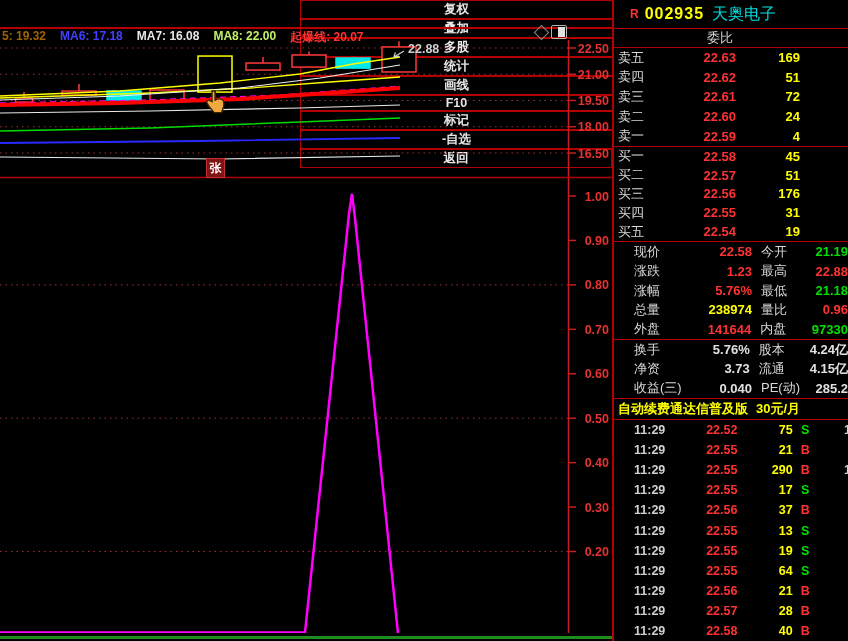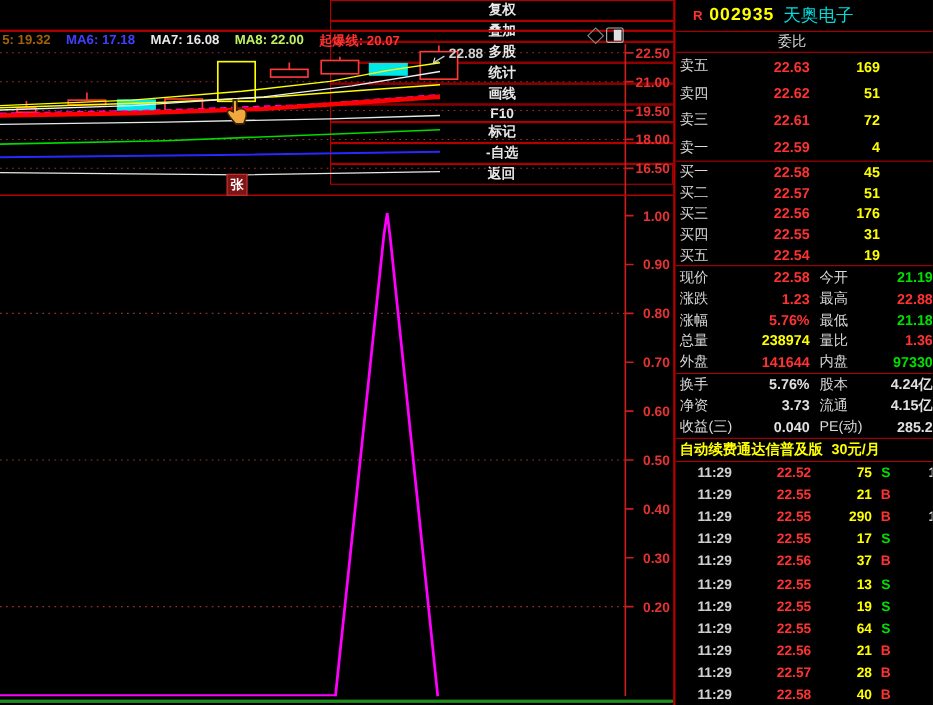--- a/index.html
+++ b/index.html
@@ -34,21 +34,21 @@
   .w-v{width:62px;text-align:right;color:#00e000;font-weight:bold;}
   .w-l2{padding-left:14px;width:46px;color:#d8d8d8;}
   .w-v2{flex:1;text-align:right;color:#00e000;font-weight:bold;position:relative;right:-4px;}
   .sells{height:98px;} .buys{height:94px;}
   .ob-row{flex:1;display:flex;align-items:center;font-size:13px;cursor:pointer;}
   .ob-label{width:46px;padding-left:4px;color:#d8d8d8;}
   .ob-price{width:72px;text-align:right;font-weight:bold;color:#ff3232;}
   .ob-vol{width:64px;text-align:right;font-weight:bold;color:#ffff00;}
   .info1{height:97px;} .info2{height:58px;}
   .i-row{flex:1;display:flex;align-items:center;font-size:13px;}
-  .i-l1{padding-left:4px;width:50px;color:#d8d8d8;}
+  .i-l1{padding-left:20px;width:50px;color:#d8d8d8;}
   .i-v1{width:68px;text-align:right;font-weight:bold;}
   .i-l2{padding-left:9px;width:52px;color:#d8d8d8;white-space:nowrap;}
   .i-v2{flex:1;text-align:right;font-weight:bold;padding-right:0;white-space:nowrap;}
   .notice-row{height:20px;flex-direction:row;align-items:center;color:#ffff00;font-size:13px;
     font-weight:bold;cursor:pointer;white-space:nowrap;}
   .notice-main{padding-left:4px;}
   .notice-price{margin-left:8px;}
   .status-row{height:20px;flex-direction:row;align-items:center;color:#e8e8e8;font-size:13px;
     font-weight:bold;white-space:nowrap;padding-left:4px;}
   .trans{flex:1;border-bottom:none;}
@@ -194,20 +194,25 @@
           <span class="ob-label">卖四</span>
           <span class="ob-price">22.62</span>
           <span class="ob-vol">51</span>
         </div>
         <div class="ob-row">
           <span class="ob-label">卖三</span>
           <span class="ob-price">22.61</span>
           <span class="ob-vol">72</span>
         </div>
         <div class="ob-row">
+          <span class="ob-label">卖二</span>
+          <span class="ob-price">22.60</span>
+          <span class="ob-vol">24</span>
+        </div>
+        <div class="ob-row">
           <span class="ob-label">卖一</span>
           <span class="ob-price">22.59</span>
           <span class="ob-vol">4</span>
         </div>
       </div>
     <div class="sec buys">
         <div class="ob-row">
           <span class="ob-label">买一</span>
           <span class="ob-price">22.58</span>
           <span class="ob-vol">45</span>
@@ -249,21 +254,21 @@
         <div class="i-row">
           <span class="i-l1">涨幅</span>
           <span class="i-v1" style="color: rgb(255, 50, 50);">5.76%</span>
           <span class="i-l2">最低</span>
           <span class="i-v2" style="color: rgb(0, 224, 0);">21.18</span>
         </div>
         <div class="i-row">
           <span class="i-l1">总量</span>
           <span class="i-v1" style="color: rgb(255, 255, 0);">238974</span>
           <span class="i-l2">量比</span>
-          <span class="i-v2" style="color: rgb(255, 50, 50);">1.36</span>
+          <span class="i-v2" style="color: rgb(255, 50, 50);">0.96</span>
         </div>
         <div class="i-row">
           <span class="i-l1">外盘</span>
           <span class="i-v1" style="color: rgb(255, 50, 50);">141644</span>
           <span class="i-l2">内盘</span>
           <span class="i-v2" style="color: rgb(0, 224, 0);">97330</span>
         </div>
       </div>
     <div class="sec info2">
         <div class="i-row">

